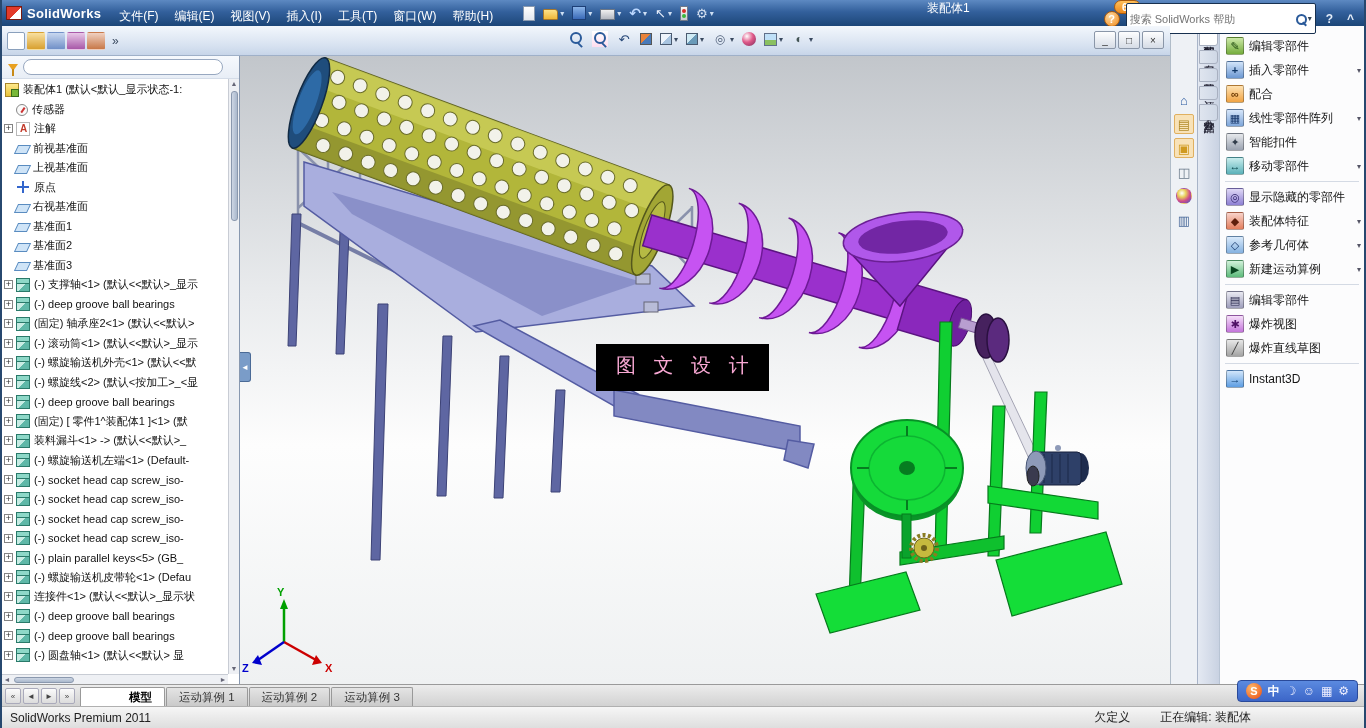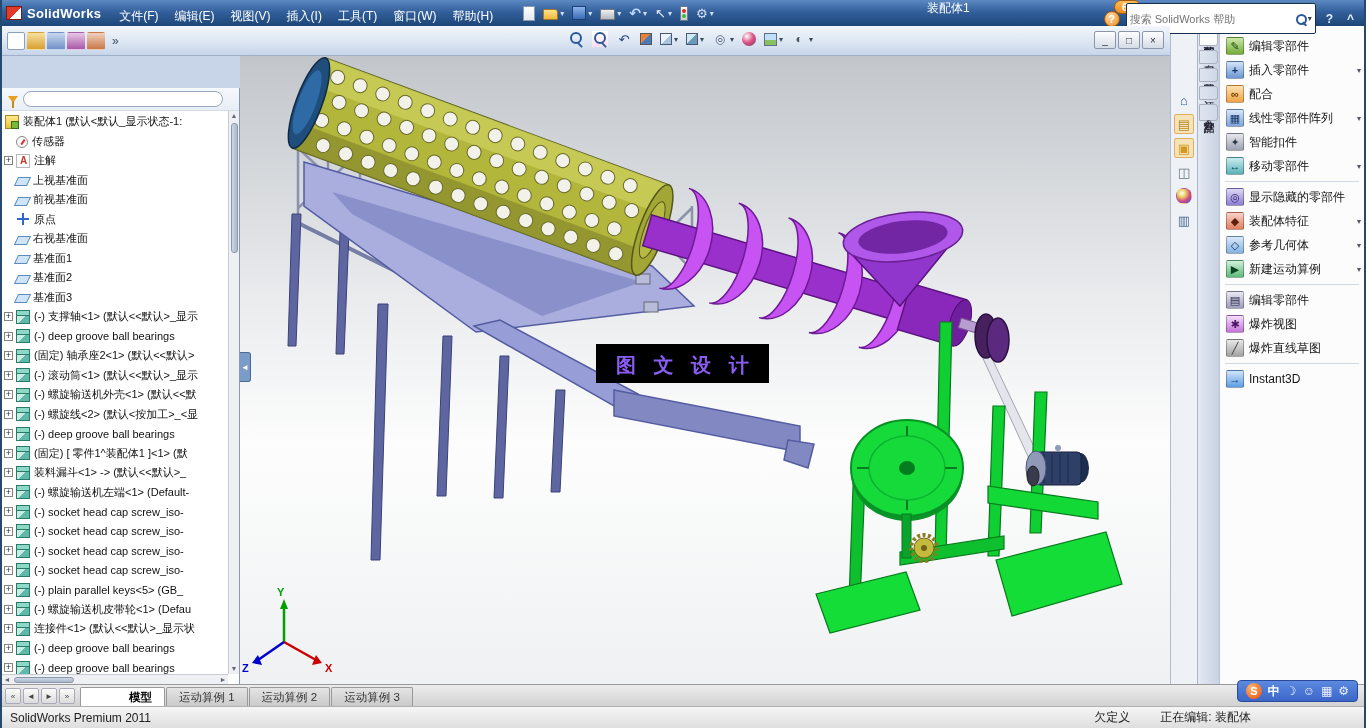--- a/index.html
+++ b/index.html
@@ -90,21 +90,21 @@
   .doc-controls { position:absolute; right:6px; top:5px; display:flex; }
   .dcbtn { width:22px; height:18px; margin-left:2px; border:1px solid #8a96a8; border-radius:2px;
     background:linear-gradient(#fefefe,#d6dce6); color:#333; font-size:10px;
     display:flex; align-items:center; justify-content:center; }
 
   
   .work { flex:1; display:flex; min-height:0; }
 
   
   .tree-panel { width:238px; flex:none; position:relative; background:#fff; border-right:1px solid #8898b0;
-    display:flex; flex-direction:column;margin-top:32px; }
+    display:flex; flex-direction:column; }
   .filter-row { height:23px; flex:none; display:flex; align-items:center; padding:2px 4px;
     background:linear-gradient(#f6f9fd,#e8eef6); border-bottom:1px solid #d4dce8; }
   .funnel { width:0; height:0; flex:none; border-left:5px solid transparent; border-right:5px solid transparent;
     border-top:7px solid #e8a020; margin:0 5px 0 2px; position:relative; }
   .funnel::after { content:""; position:absolute; left:-1px; top:-2px; width:2px; height:7px; background:#c8competent; background:#c88a18; }
   .filter-input { flex:1; height:16px; border:1px solid #98a8c0; border-radius:8px; font-size:10px; padding:0 8px;
     margin-right:12px; font-family:"Liberation Sans","DejaVu Sans",sans-serif; }
   .tree { flex:1; overflow:hidden; padding-top:1px; margin-right:11px; margin-bottom:10px; }
   .trow { display:flex; align-items:center; height:19.5px; padding-left:2px; font-size:11px; color:#111;
     white-space:nowrap; overflow:hidden; }
@@ -132,22 +132,22 @@
   .tree-hscroll { position:absolute; left:0; right:11px; bottom:0; height:10px; background:#eef0f4;
     border-top:1px solid #c8ccd4; display:flex; align-items:center; }
   .scroll-arrow { font-size:7px; color:#667; width:10px; height:10px; text-align:center; line-height:10px; flex:none; }
   .vthumb { width:7px; height:130px; margin-top:2px; background:linear-gradient(90deg,#cdd6e4,#aab8cc); border:1px solid #8a98ae; border-radius:3px; }
   .hthumb { width:60px; height:6px; margin-left:2px; background:linear-gradient(#cdd6e4,#aab8cc); border:1px solid #8a98ae; border-radius:3px; }
 
   
   .viewport { flex:1; position:relative; overflow:hidden;
     background:linear-gradient(180deg,#c2c6cb 0%,#e9ebed 38%,#fdfdfd 62%,#eff1f2 100%); }
   .viewport svg { display:block; width:100%; height:100%; }
-  .watermark { position:absolute; left:356px; top:288px; background:#000; color:#8b5cf6;
-    font-size:20px; font-weight:bold; letter-spacing:6px; padding:8px 14px 4px 20px; }
+  .watermark { position:absolute; left:356px; top:288px; background:#000; color:#f9a8d4;
+    font-size:20px; font-weight:normal; letter-spacing:6px; padding:8px 14px 12px 20px; }
   .collapse-tab { position:absolute; left:0; top:296px; width:11px; height:30px; background:#7a9cc8;
     border:1px solid #4a6a96; border-left:0; color:#fff; font-size:8px;
     display:flex; align-items:center; justify-content:center; border-radius:0 3px 3px 0; }
 
   
   .task-strip { width:27px; flex:none; background:#eef1f5; border-left:1px solid #b0bcc8;
     display:flex; flex-direction:column; align-items:center; padding-top:62px; }
   .tpi { width:20px; height:20px; margin:2px 0; display:flex; align-items:center; justify-content:center;
     font-size:13px; border-radius:2px; border:1px solid transparent; }
   .tpi.hl { background:#f8e2b8; border-color:#e0b060; }
@@ -334,26 +334,26 @@
                 <span class="tlabel">传感器</span>
               </div>
               <div class="trow">
                 <span class="exp">+</span>
                 <span class="ti ti-annotations"></span>
                 <span class="tlabel">注解</span>
               </div>
               <div class="trow">
                 <span class="exp hid"></span>
                 <span class="ti ti-plane"></span>
-                <span class="tlabel">上视基准面</span>
+                <span class="tlabel">前视基准面</span>
               </div>
               <div class="trow">
                 <span class="exp hid"></span>
                 <span class="ti ti-plane"></span>
-                <span class="tlabel">前视基准面</span>
+                <span class="tlabel">上视基准面</span>
               </div>
               <div class="trow">
                 <span class="exp hid"></span>
                 <span class="ti ti-origin"></span>
                 <span class="tlabel">原点</span>
               </div>
               <div class="trow">
                 <span class="exp hid"></span>
                 <span class="ti ti-plane"></span>
                 <span class="tlabel">右视基准面</span>

